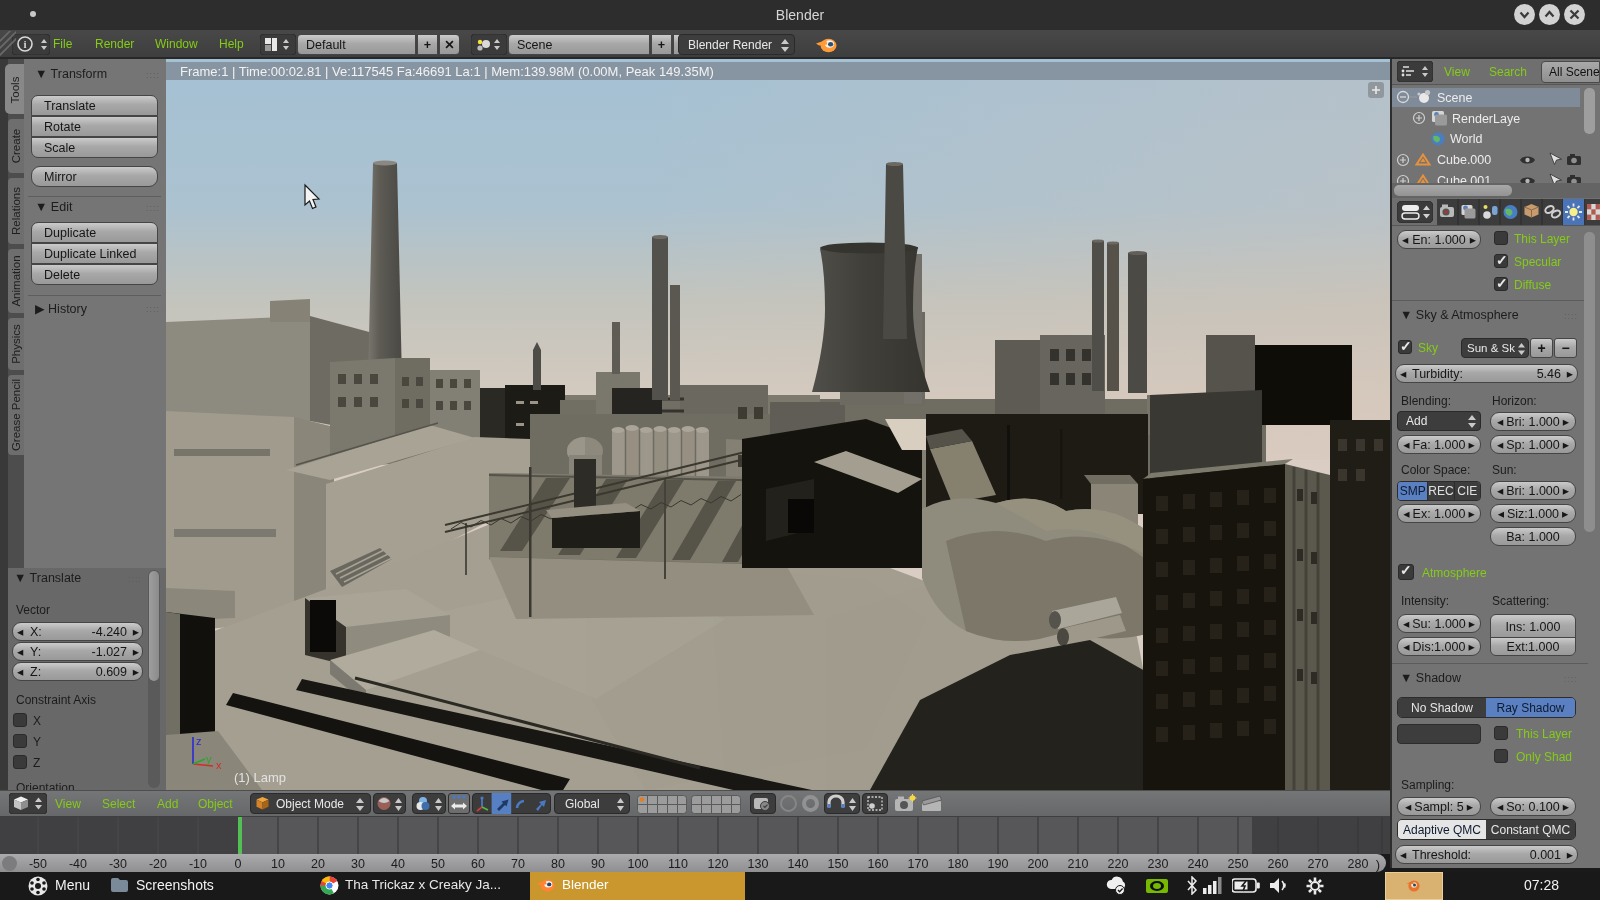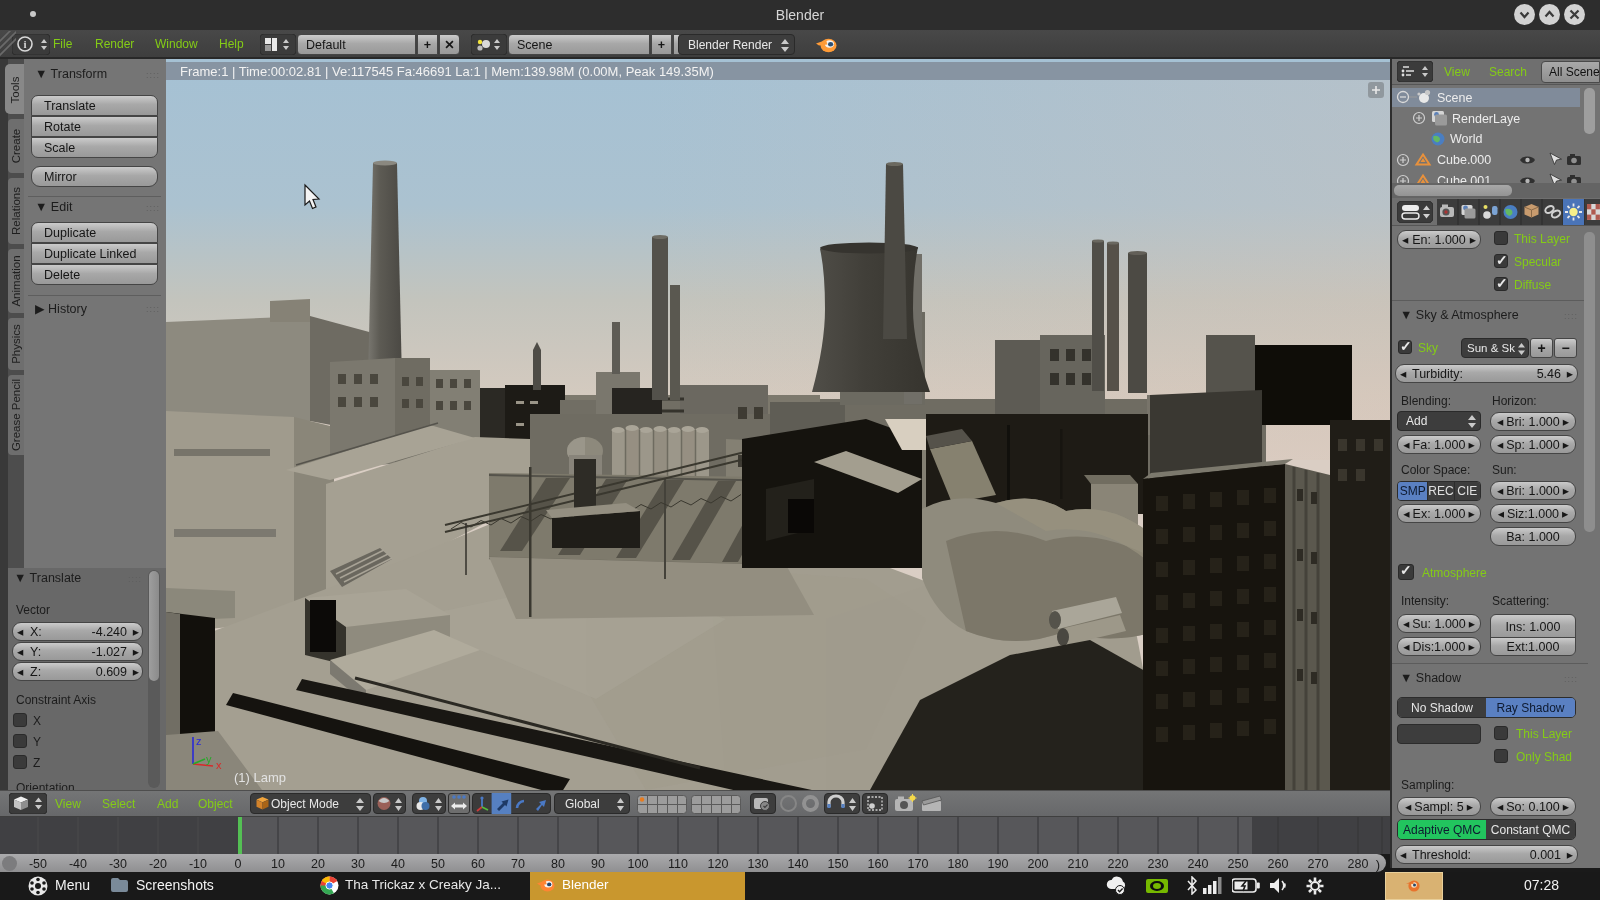--- a/index.html
+++ b/index.html
@@ -546,21 +546,21 @@
 <div class="abs wlbl" style="left:55px;top:797px;">View</div>
 <div class="abs wlbl" style="left:102px;top:797px;">Select</div>
 <div class="abs wlbl" style="left:157px;top:797px;">Add</div>
 <div class="abs wlbl" style="left:198px;top:797px;">Object</div>
 <div class="darkbtn" style="left:250px;top:793px;width:121px;height:21px;">
   <svg width="17" height="17" style="margin-left:3px;">
         <path d="M8.5 2 l6 2.6 l-6 2.6 l-6 -2.6 z" fill="#f0a43c"></path>
         <path d="M2.5 4.8 v7 l6 2.7 v-7 z" fill="#d2822a"></path>
         <path d="M14.5 4.8 v7 l-6 2.7 v-7 z" fill="#a86417"></path>
       </svg>
-  <span style="">Object Mode</span>
+  <span style="margin-left:5px;">Object Mode</span>
   <svg width="10" height="15" style="position:absolute;right:5px;top:3px;">
         <path d="M1 6 l4 -5 l4 5 z M1 9 l4 5 l4 -5 z" fill="#c9c9c9"></path>
       </svg>
 </div>
 <div class="darkbtn" style="left:373px;top:793px;width:33px;height:21px;">
   <svg width="16" height="17" style="margin-left:2px;">
         <circle cx="8" cy="8.5" r="6.5" fill="#9a6058"></circle>
         <path d="M2.6 6 a6.5 6.5 0 0 1 10.8 0 a8.5 8.5 0 0 1 -10.8 0" fill="#c8c8c8"></path>
       </svg>
   <svg width="9" height="15" style="position:absolute;right:2px;top:3px;">
@@ -898,21 +898,21 @@
 </div>
 <div class="abs" style="left:1397px;top:724px;width:84px;height:20px;border-radius:4px;background:#3d3d3d;border:1px solid #2c2c2c;"></div>
 <div class="chk" style="left:1494px;top:726px;"></div>
     <div class="abs wlbl" style="left:1516px;top:727px;">This Layer</div>
 <div class="chk" style="left:1494px;top:749px;"></div>
     <div class="abs wlbl" style="left:1516px;top:750px;">Only Shad</div>
 <div class="abs lbl" style="left:1401px;top:778px;">Sampling:</div>
 <div class="pill" style="left:1397px;top:797px;width:84px;height:19px;">◂<span style="margin:0 3px;">Sampl: 5</span>▸</div>
 <div class="pill" style="left:1490px;top:797px;width:86px;height:19px;">◂<span style="margin:16px 3px;">So: 0.100</span>▸</div>
 <div class="abs" style="left:1397px;top:819px;width:179px;height:21px;border-radius:5px;overflow:hidden;border:1px solid #2c2c2c;display:flex;">
-  <div style="width:89px;background:#22c55e;color:#0e1a30;font-size:12px;text-align:center;line-height:20px;">Adaptive QMC</div>
+  <div style="width:89px;background:#e5e5e5;color:#0e1a30;font-size:12px;text-align:center;line-height:20px;">Adaptive QMC</div>
   <div style="width:90px;background:#3d3d3d;color:#e6e6e6;font-size:12px;text-align:center;line-height:20px;">Constant QMC</div>
 </div>
 <div class="pill" style="left:1395px;top:845px;width:183px;height:19px;">
       <span style="position:absolute;left:4px;">◂</span>
       <span style="position:absolute;left:16px;">Threshold:</span>
       <span style="position:absolute;right:16px;">0.001</span>
       <span style="position:absolute;right:4px;">▸</span>
     </div>
 <div class="abs" style="left:1584px;top:232px;width:11px;height:300px;border-radius:5px;background:#8e8e8e;"></div>
 

